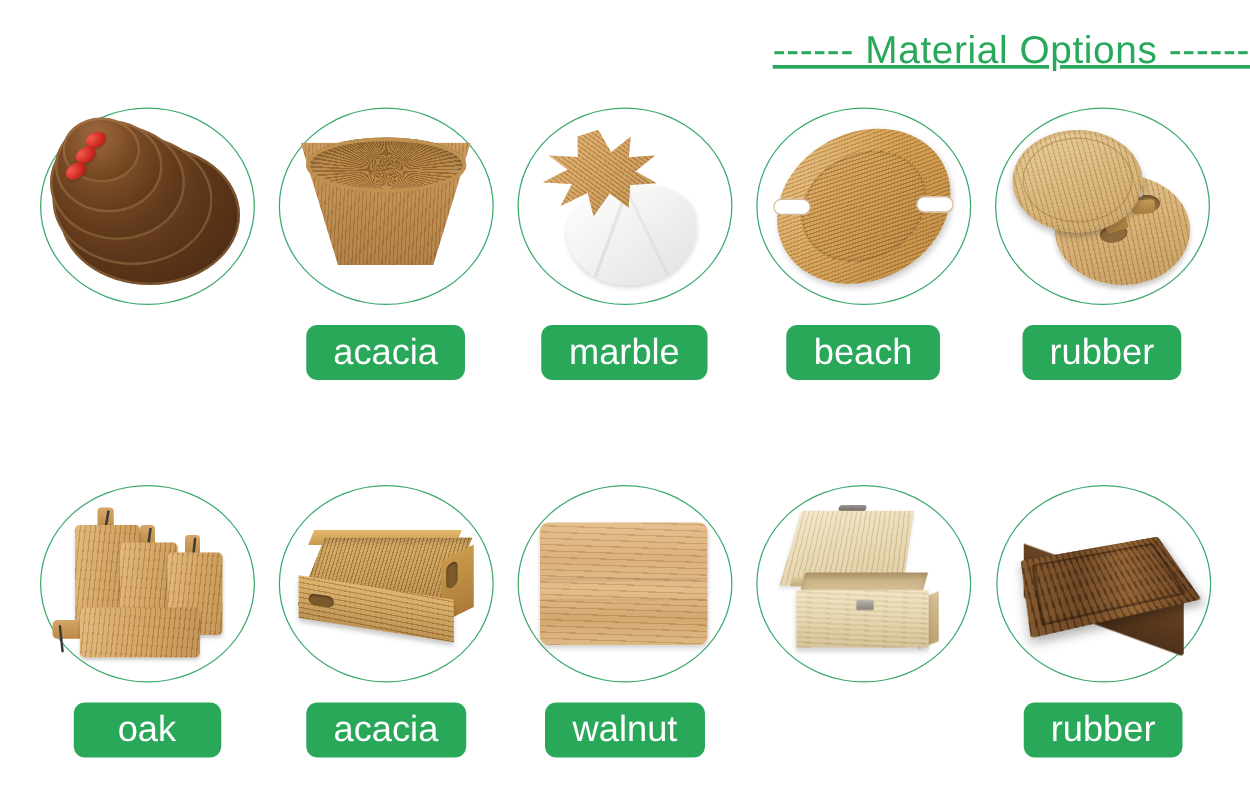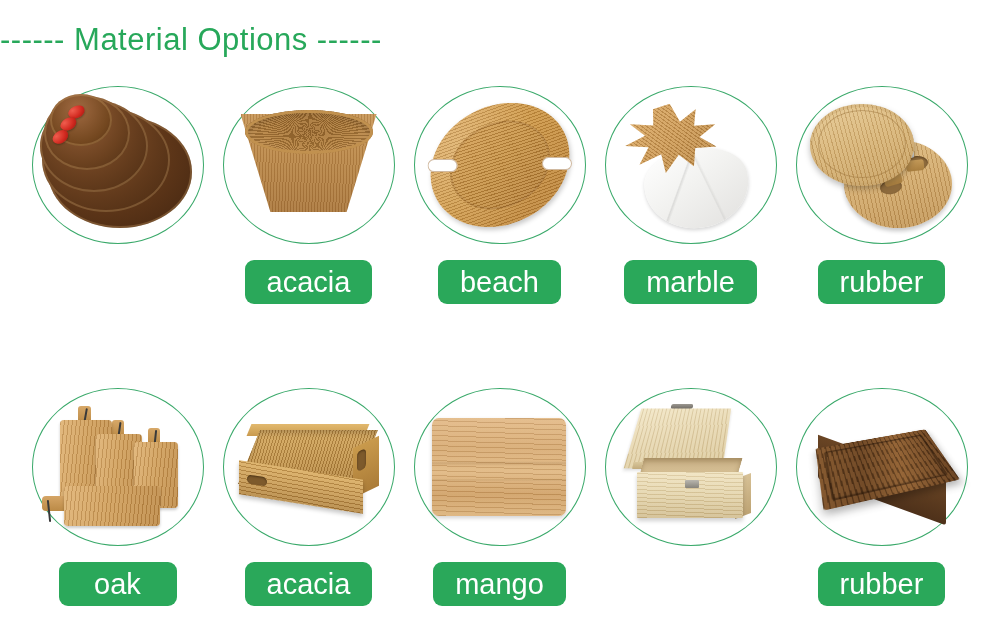--- a/index.html
+++ b/index.html
@@ -14,36 +14,37 @@
   #page {
     position: relative;
     width: 1000px; height: 634px;
     background: #ffffff;
   }
 
   
   .title {
     position: absolute;
     top: 22px; left: 0; right: 0;
-    text-align: left;
+    text-align: right;
     color: #27a85a;
     font-size: 31px;
     font-weight: 400;
     letter-spacing: 0.5px;
     white-space: pre;
+    text-decoration: underline;
   }
 
   
   .grid {
     position: absolute;
     top: 86px; left: 22px;
     width: 956px;
   }
   .row { display: flex; }
-  .row.row2 { margin-top: 84px; }
+  .row.row2 { margin-top: 84px; justify-content: space-between; }
   .cell {
     width: 191px;
     display: flex;
     flex-direction: column;
     align-items: center;
   }
 
   
   .oval {
     position: relative;
@@ -454,43 +455,43 @@
             <div class="abs bb-inner-grain"></div>
             <div class="abs bb-lip"></div>
           </div>
         </div>
         <div class="pill">acacia</div>
       </div>
 
       <div class="cell">
         <div class="oval">
           <div class="art">
+            <div class="abs mb-body"></div>
+            <div class="abs mb-vein"></div>
+            <div class="abs mb-crown"></div>
+            <div class="abs mb-crown-tex"></div>
+          </div>
+        </div>
+        <div class="pill">marble</div>
+      </div>
+
+      <div class="cell">
+        <div class="oval">
+          <div class="art">
             <div class="abs bh-wrap">
               <div class="abs bh-outer"></div>
               <div class="abs bh-tex"></div>
               <div class="abs bh-inner"></div>
               <div class="abs bh-inner-tex"></div>
               <div class="abs bh-h bh-h1"></div>
               <div class="abs bh-h bh-h2"></div>
             </div>
           </div>
         </div>
         <div class="pill">beach</div>
-      </div>
-
-      <div class="cell">
-        <div class="oval">
-          <div class="art">
-            <div class="abs mb-body"></div>
-            <div class="abs mb-vein"></div>
-            <div class="abs mb-crown"></div>
-            <div class="abs mb-crown-tex"></div>
-          </div>
-        </div>
-        <div class="pill">marble</div>
       </div>
 
       <div class="cell">
         <div class="oval">
           <div class="art">
             <div class="abs rb-base"></div>
             <div class="abs rb-base-tex"></div>
             <div class="abs rb-slot s1"></div>
             <div class="abs rb-slot s2"></div>
             <div class="abs rb-slot s3"></div>
@@ -553,21 +554,21 @@
         <div class="pill">acacia</div>
       </div>
 
       <div class="cell">
         <div class="oval">
           <div class="art">
             <div class="abs mp-board"></div>
             <div class="abs mp-tex"></div>
           </div>
         </div>
-        <div class="pill">mango</div>
+        <div class="pill">walnut</div>
       </div>
 
       <div class="cell">
         <div class="oval">
           <div class="art">
             <div class="abs pn-hinge"></div>
             <div class="abs pn-lid"></div>
             <div class="abs pn-lid-tex"></div>
             <div class="abs pn-lid-edge"></div>
             <div class="abs pn-inner"></div>

